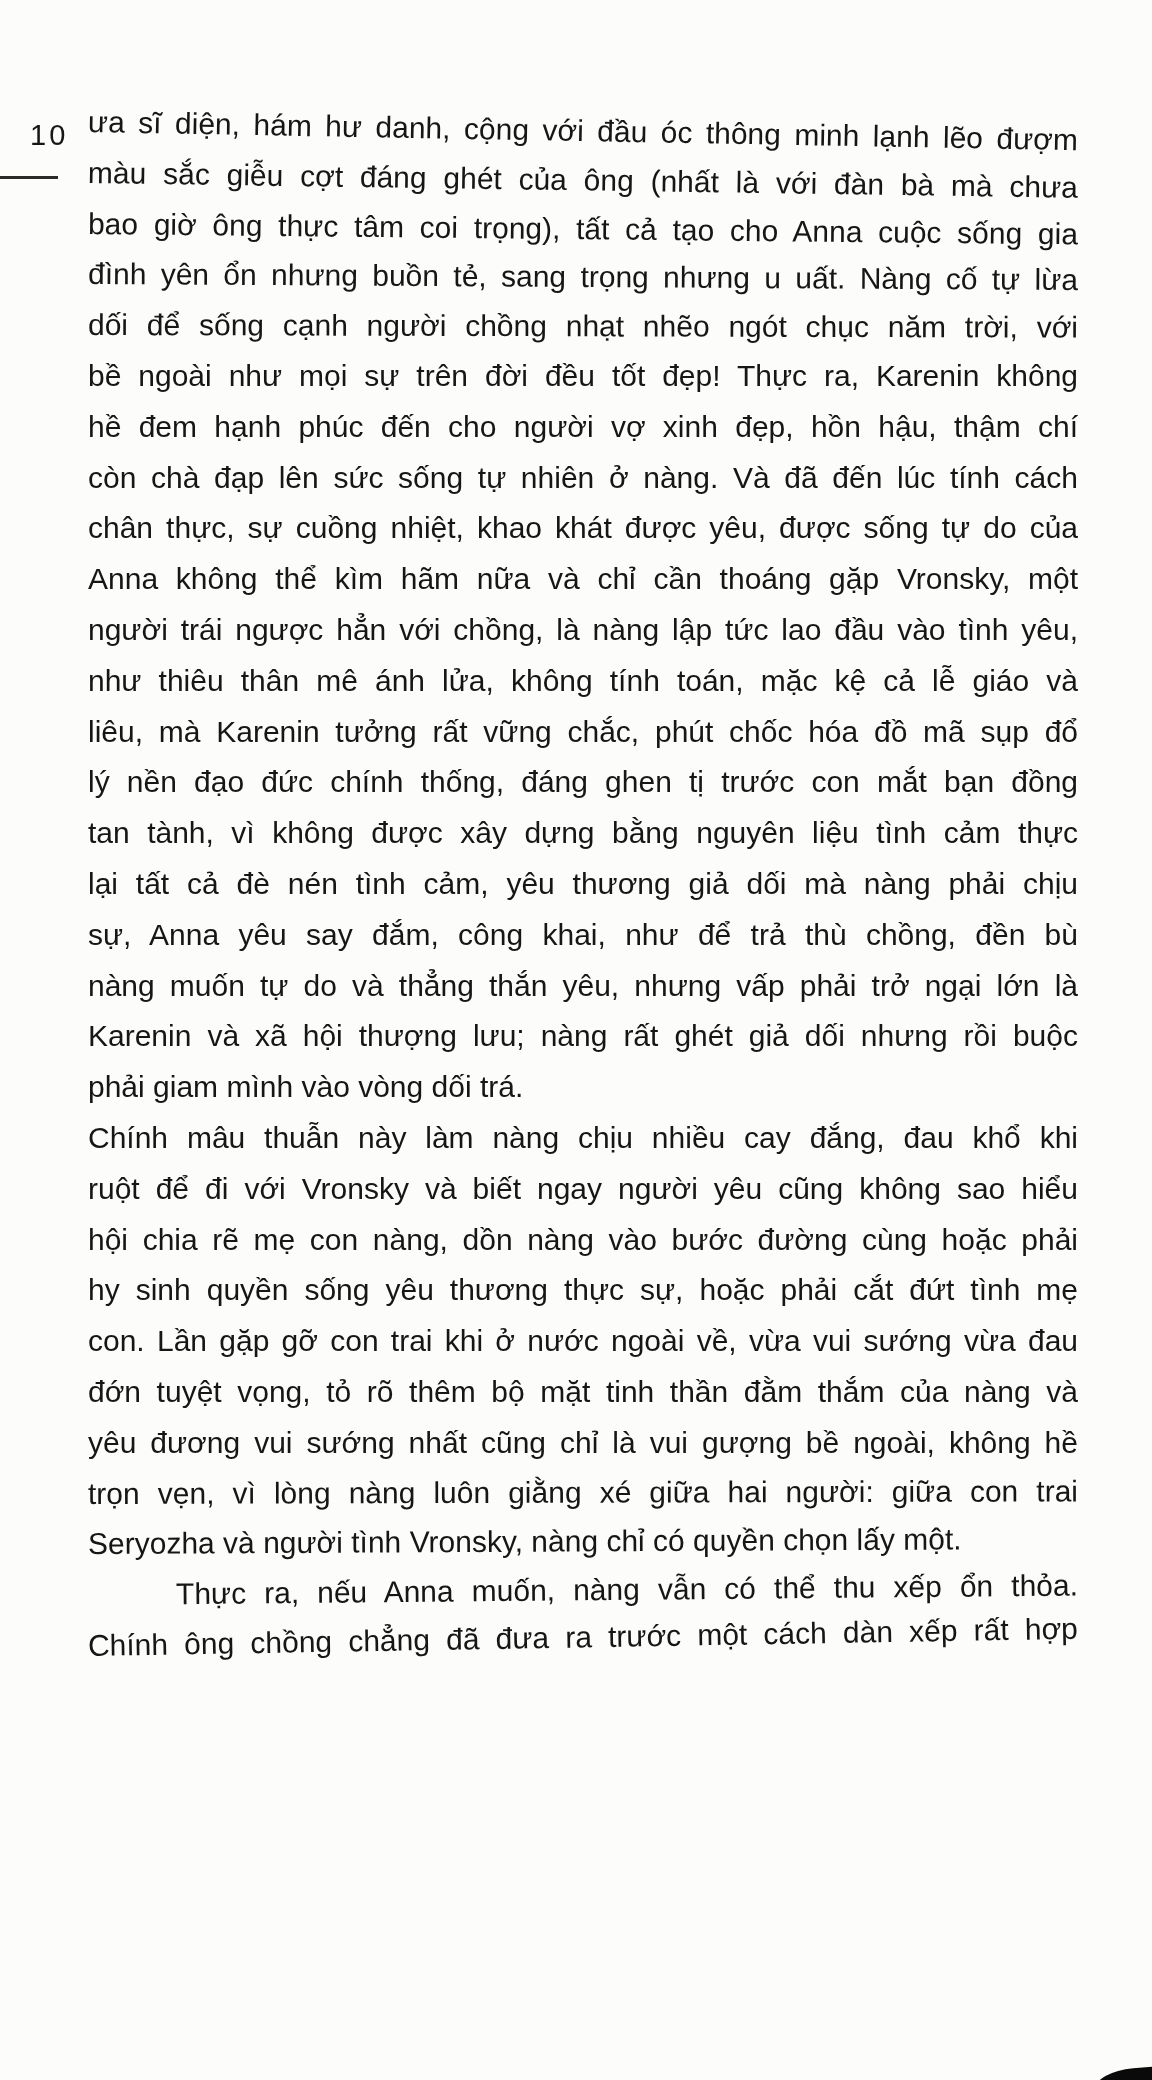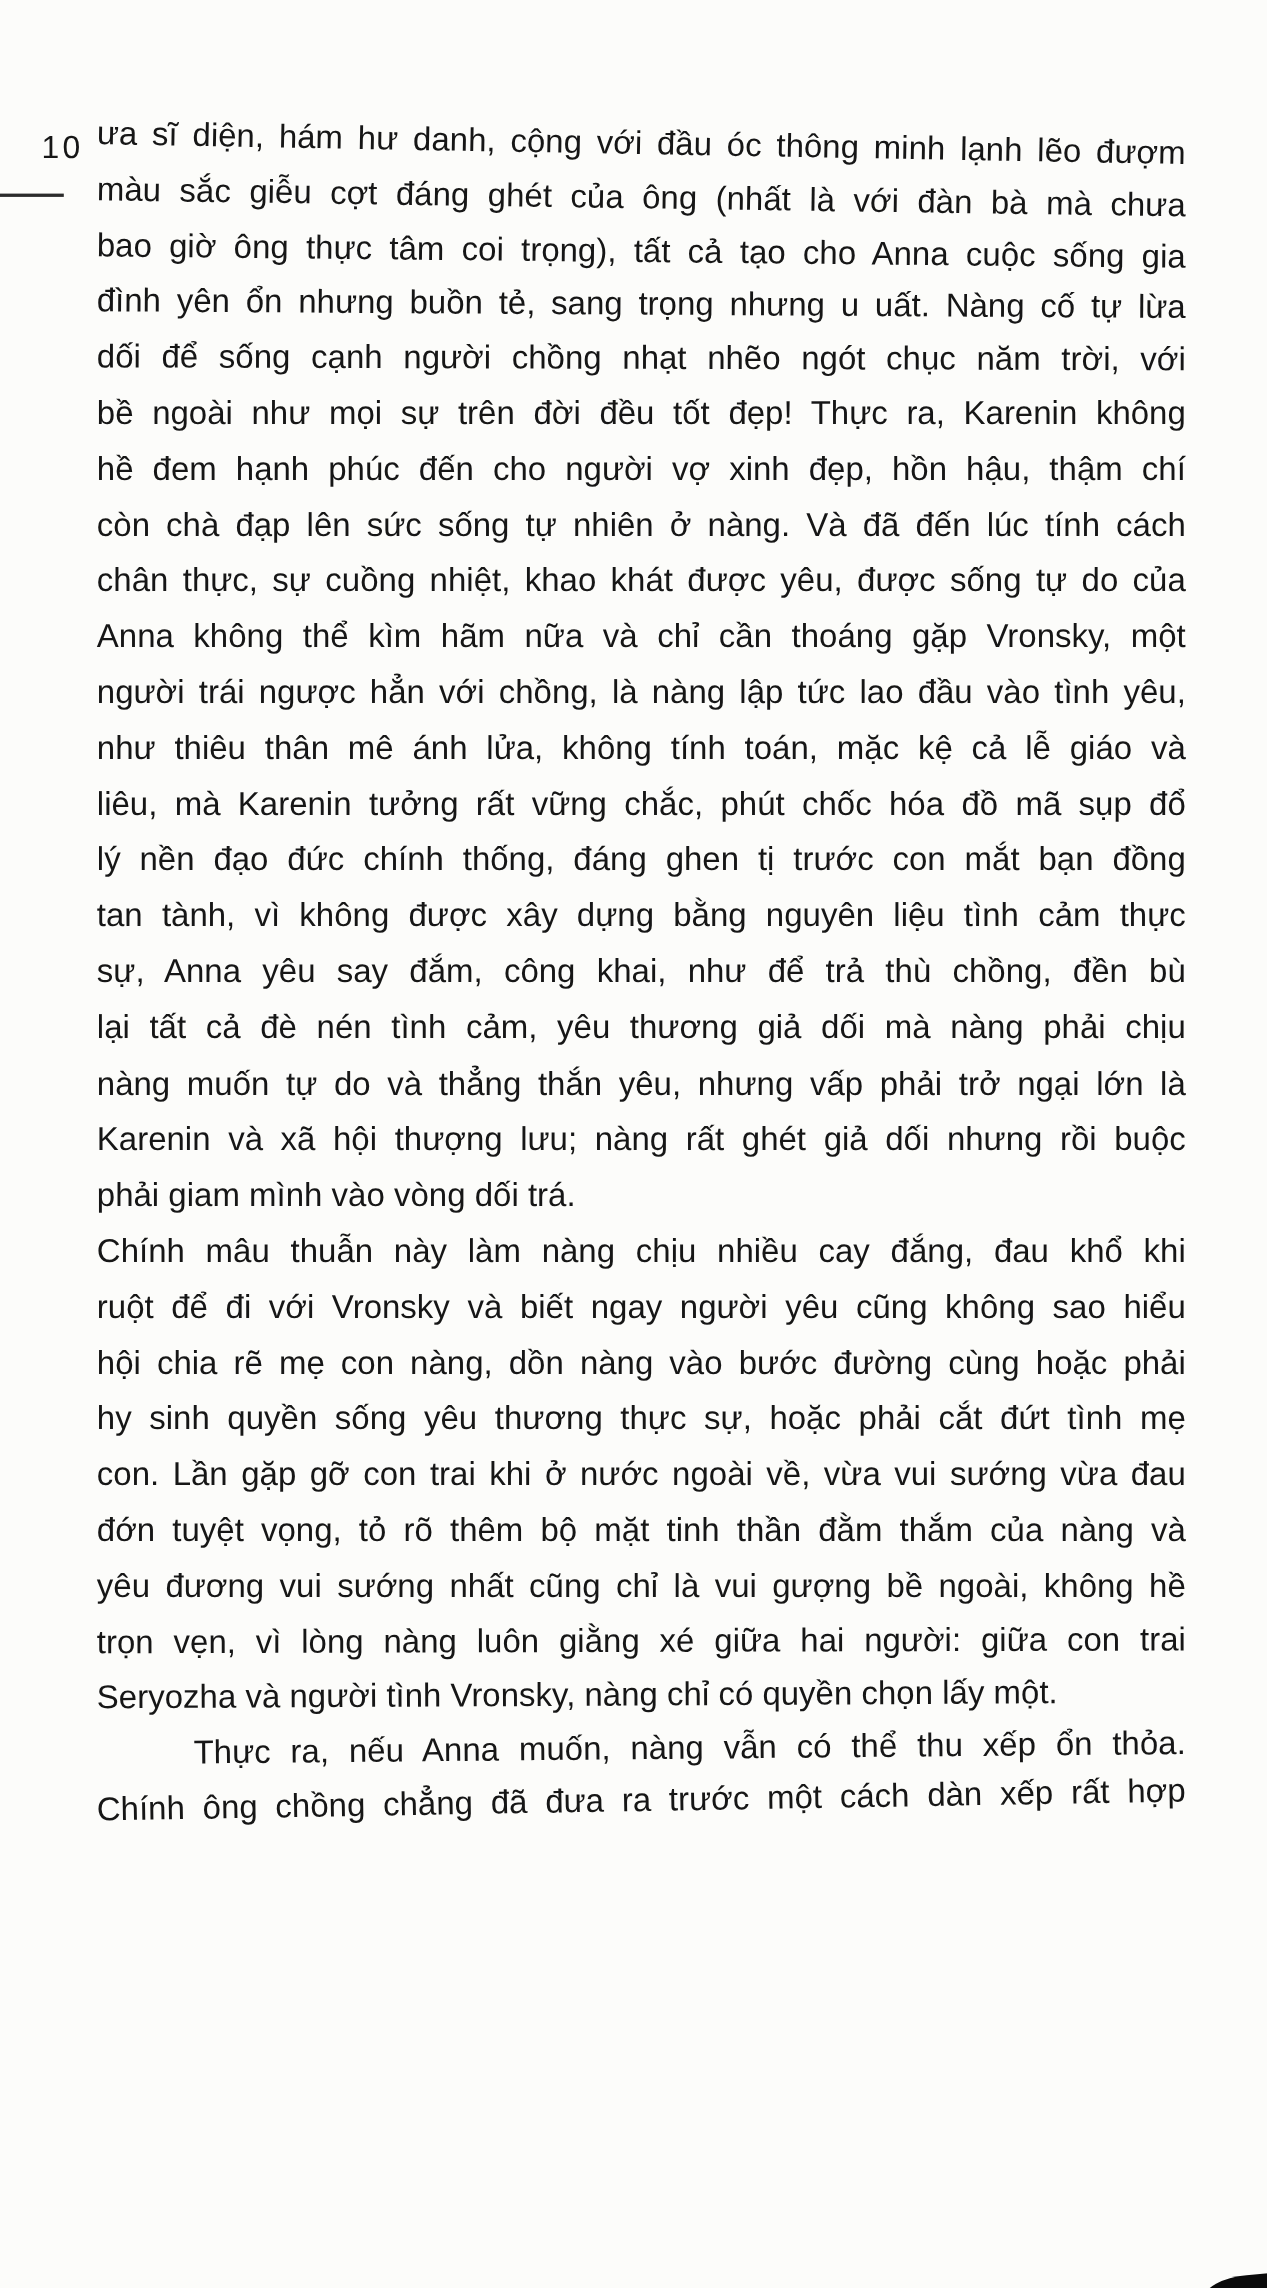--- a/index.html
+++ b/index.html
@@ -16,21 +16,21 @@
   }
   .page {
     position: absolute;
     inset: 0;
   }
   .page-num {
     position: absolute;
     left: 30px;
     top: 119px;
     width: 46px;
-    text-align: right;
+    text-align: left;
     font-size: 29px;
     letter-spacing: 3px;
     color: var(--ink, #161616);
   }
   .page-num-rule {
     position: absolute;
     left: 0;
     top: 176px;
     width: 58px;
     height: 3px;
@@ -85,22 +85,22 @@
       <div class="line">bề ngoài như mọi sự trên đời đều tốt đẹp! Thực ra, Karenin không</div>
       <div class="line">hề đem hạnh phúc đến cho người vợ xinh đẹp, hồn hậu, thậm chí</div>
       <div class="line">còn chà đạp lên sức sống tự nhiên ở nàng. Và đã đến lúc tính cách</div>
       <div class="line">chân thực, sự cuồng nhiệt, khao khát được yêu, được sống tự do của</div>
       <div class="line">Anna không thể kìm hãm nữa và chỉ cần thoáng gặp Vronsky, một</div>
       <div class="line">người trái ngược hẳn với chồng, là nàng lập tức lao đầu vào tình yêu,</div>
       <div class="line">như thiêu thân mê ánh lửa, không tính toán, mặc kệ cả lễ giáo và</div>
       <div class="line">liêu, mà Karenin tưởng rất vững chắc, phút chốc hóa đồ mã sụp đổ</div>
       <div class="line">lý nền đạo đức chính thống, đáng ghen tị trước con mắt bạn đồng</div>
       <div class="line">tan tành, vì không được xây dựng bằng nguyên liệu tình cảm thực</div>
+      <div class="line">lại tất cả đè nén tình cảm, yêu thương giả dối mà nàng phải chịu</div>
       <div class="line">sự, Anna yêu say đắm, công khai, như để trả thù chồng, đền bù</div>
-      <div class="line">lại tất cả đè nén tình cảm, yêu thương giả dối mà nàng phải chịu</div>
       <div class="line">nàng muốn tự do và thẳng thắn yêu, nhưng vấp phải trở ngại lớn là</div>
       <div class="line">Karenin và xã hội thượng lưu; nàng rất ghét giả dối nhưng rồi buộc</div>
       <div class="line rag">phải giam mình vào vòng dối trá.</div>
       <div class="line">Chính mâu thuẫn này làm nàng chịu nhiều cay đắng, đau khổ khi</div>
       <div class="line">ruột để đi với Vronsky và biết ngay người yêu cũng không sao hiểu</div>
       <div class="line">hội chia rẽ mẹ con nàng, dồn nàng vào bước đường cùng hoặc phải</div>
       <div class="line">hy sinh quyền sống yêu thương thực sự, hoặc phải cắt đứt tình mẹ</div>
       <div class="line">con. Lần gặp gỡ con trai khi ở nước ngoài về, vừa vui sướng vừa đau</div>
       <div class="line">đớn tuyệt vọng, tỏ rõ thêm bộ mặt tinh thần đằm thắm của nàng và</div>
       <div class="line">yêu đương vui sướng nhất cũng chỉ là vui gượng bề ngoài, không hề</div>

